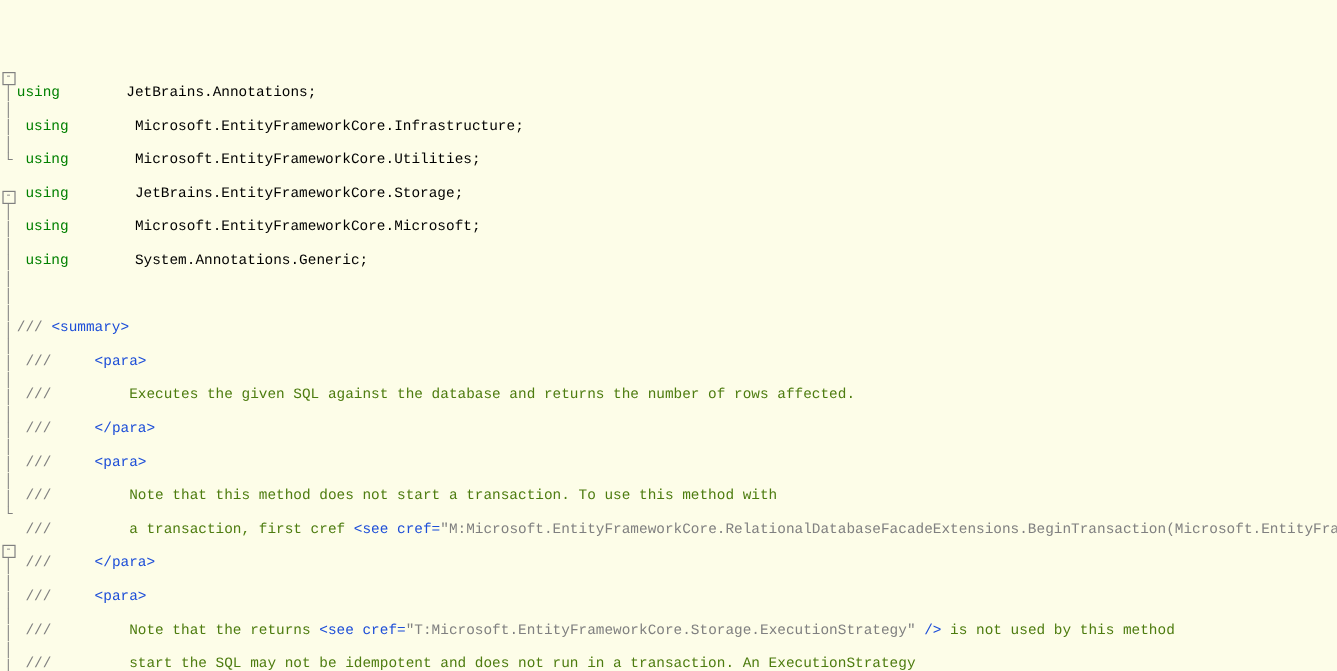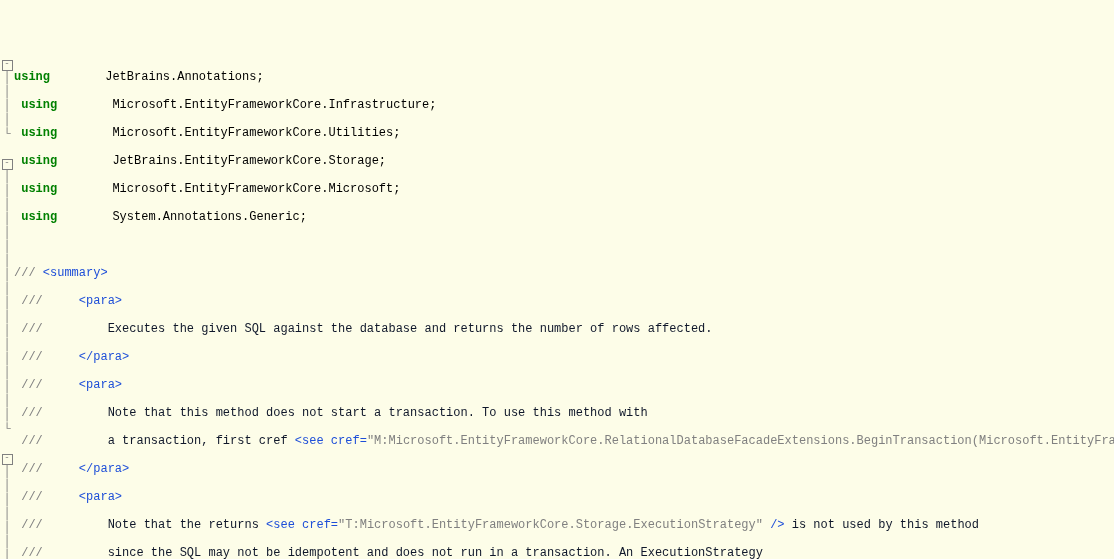--- a/index.html
+++ b/index.html
@@ -30,24 +30,24 @@
     font-size: 9px;
     line-height: 7px;
     text-align: center;
     background: #fdfde8;
     cursor: pointer;
   }
   .code {
     flex: 1;
   }
   .line { min-height: 14px; }
-  .kw-green { color: #008000; font-weight: bold; }
+  .kw-green { color: #008000; font-weight: normal; }
   .comment { color: #808080; }
   .doc-tag { color: #1d4ed8; }
-  .doc-text { color: #0f172a; }
+  .doc-text { color: #4d7c0f; }
   .str-gray { color: #808080; }
   .ident { color: #000000; margin-left: 48px; }
 </style>
 </head>
 <body>
 
 
 
 <div class="editor">
 <div class="gutter"><span class="fold">-</span>
@@ -100,21 +100,21 @@
 <div class="line"><span class="comment">///</span> <span class="doc-tag">&lt;summary&gt;</span></div>
 <div class="line"> <span class="comment">///</span>     <span class="doc-tag">&lt;para&gt;</span></div>
 <div class="line"> <span class="comment">///</span>         <span class="doc-text">Executes the given SQL against the database and returns the number of rows affected.</span></div>
 <div class="line"> <span class="comment">///</span>     <span class="doc-tag">&lt;/para&gt;</span></div>
 <div class="line"> <span class="comment">///</span>     <span class="doc-tag">&lt;para&gt;</span></div>
 <div class="line"> <span class="comment">///</span>         <span class="doc-text">Note that this method does not start a transaction. To use this method with</span></div>
 <div class="line"> <span class="comment">///</span>         <span class="doc-text">a transaction, first cref </span><span class="doc-tag">&lt;see cref=</span><span class="str-gray">"M:Microsoft.EntityFrameworkCore.RelationalDatabaseFacadeExtensions.BeginTransaction(Microsoft.EntityFrameworkCore</span></div>
 <div class="line"> <span class="comment">///</span>     <span class="doc-tag">&lt;/para&gt;</span></div>
 <div class="line"> <span class="comment">///</span>     <span class="doc-tag">&lt;para&gt;</span></div>
 <div class="line"> <span class="comment">///</span>         <span class="doc-text">Note that the returns </span><span class="doc-tag">&lt;see cref=</span><span class="str-gray">"T:Microsoft.EntityFrameworkCore.Storage.ExecutionStrategy"</span><span class="doc-tag"> /&gt;</span><span class="doc-text"> is not used by this method</span></div>
-<div class="line"> <span class="comment">///</span>         <span class="doc-text">since the SQL may not be idempotent and does not run in a transaction. An ExecutionStrategy</span></div>
+<div class="line"> <span class="comment">///</span>         <span class="doc-text">start the SQL may not be idempotent and does not run in a transaction. An ExecutionStrategy</span></div>
 
 
 
 
 
 
 
 
 
 

